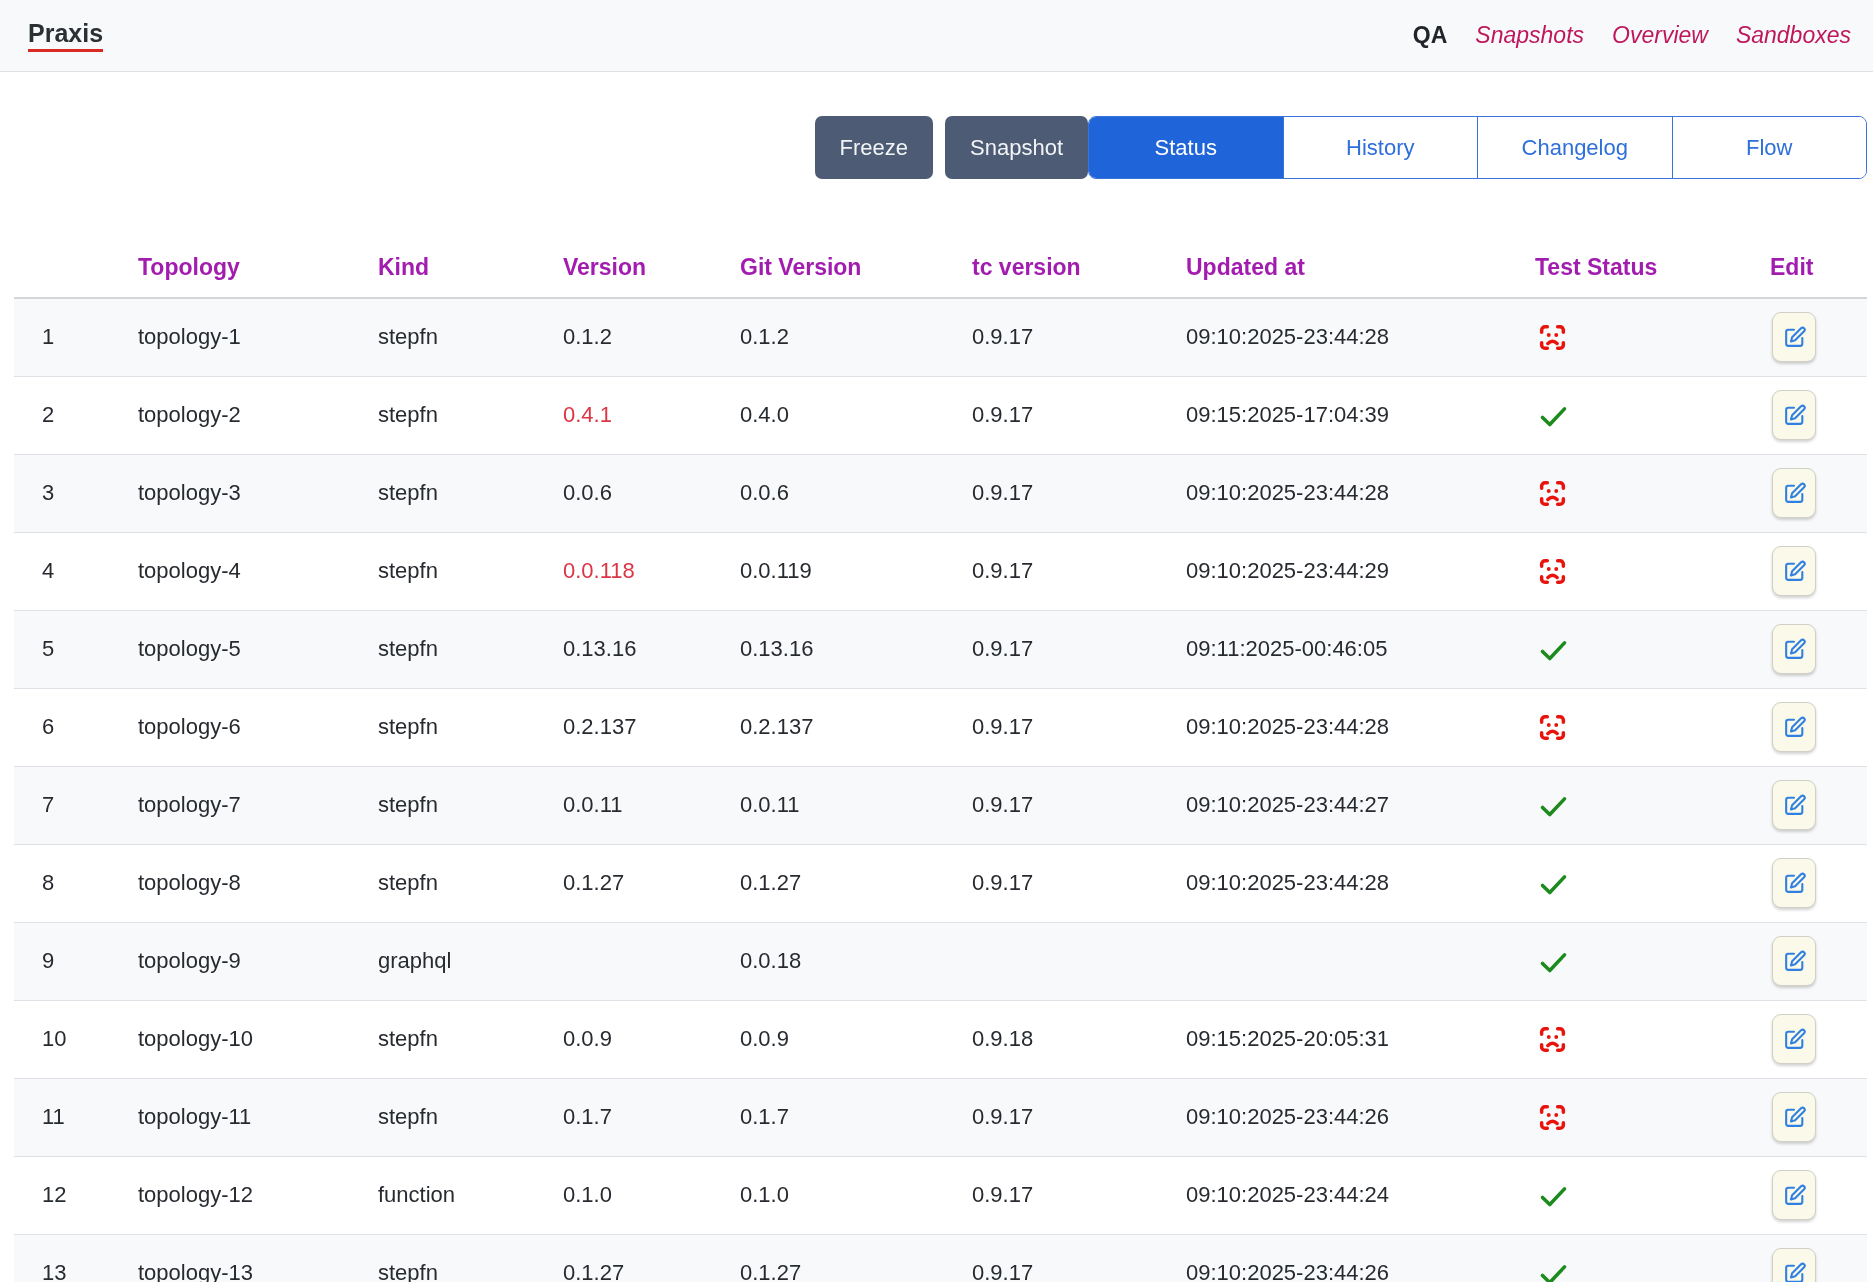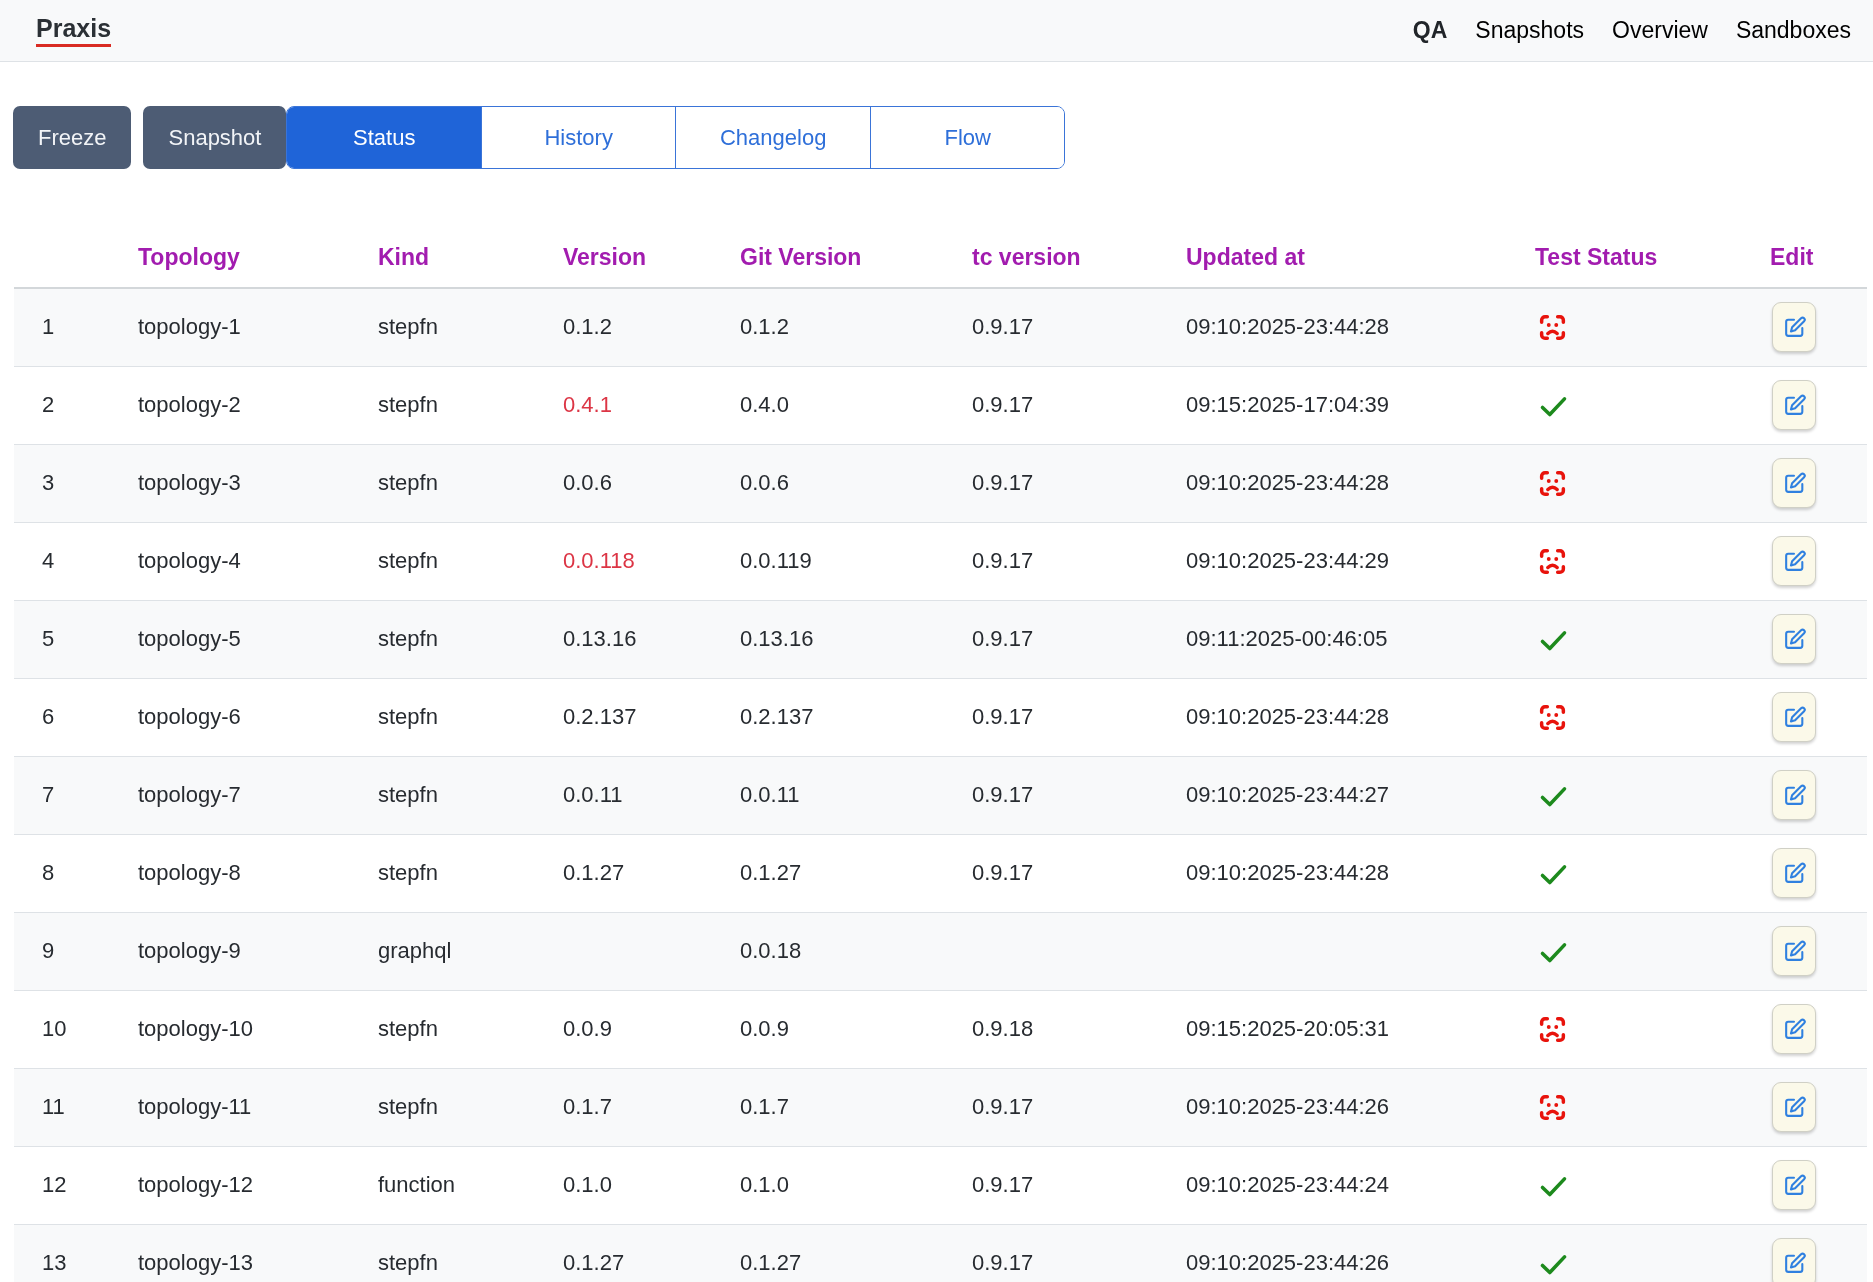--- a/index.html
+++ b/index.html
@@ -1,29 +1,29 @@
 <!DOCTYPE html>
 <html><head>
 <meta charset="utf-8">
 <style>
   * { box-sizing: border-box; margin: 0; padding: 0; }
   html, body { width: 1873px; height: 1282px; overflow: hidden; background: #fff;
     font-family: "Liberation Sans", "DejaVu Sans", sans-serif; color: #212529; }
 
   
-  .navbar { height: 62px; background: #f8f9fa; border-bottom: 1px solid #dee2e6;
-    display: flex; align-items: center; justify-content: space-between; padding: 0 22px 0 36px; }
+  .navbar { height: 72px; background: #f8f9fa; border-bottom: 1px solid #dee2e6;
+    display: flex; align-items: center; justify-content: space-between; padding: 0 22px 0 28px; }
   .brand { font-size: 25px; font-weight: 700; color: #2b3035; text-decoration: none;
     border-bottom: 3px solid #d92b23; padding-bottom: 2px; line-height: 1.15; }
   .nav-right { display: flex; align-items: baseline; gap: 28px; font-size: 23px; }
   .nav-qa { font-weight: 700; color: #212529; cursor: pointer; }
-  .nav-link { color: #000000; text-decoration: none; cursor: pointer; }
+  .nav-link { color: #be185d; text-decoration: none; cursor: pointer; font-style: italic; }
 
   
-  .toolbar { margin: 44px 6px 0 13px; display: flex; justify-content: flex-start; height: 63px; }
+  .toolbar { margin: 44px 6px 0 13px; display: flex; justify-content: flex-end; height: 63px; }
   .left-actions { display: flex; gap: 12px; }
   .btn-dark { background: #4d5c74; color: #f2f4f7; border: none; border-radius: 7px;
     font-size: 22px; padding: 0 25px; cursor: pointer; font-family: inherit; }
   .tab-group { display: flex; width: 779px; border: 1px solid #3a74d8; border-radius: 8px; overflow: hidden; }
   .tab { flex: 1 1 0; background: #fff; color: #2e6fd9; border: none; border-left: 1px solid #3a74d8;
     font-size: 22px; cursor: pointer; font-family: inherit; }
   .tab:first-child { border-left: none; }
   .tab.active { background: #1f64d8; color: #fff; }
 
   

